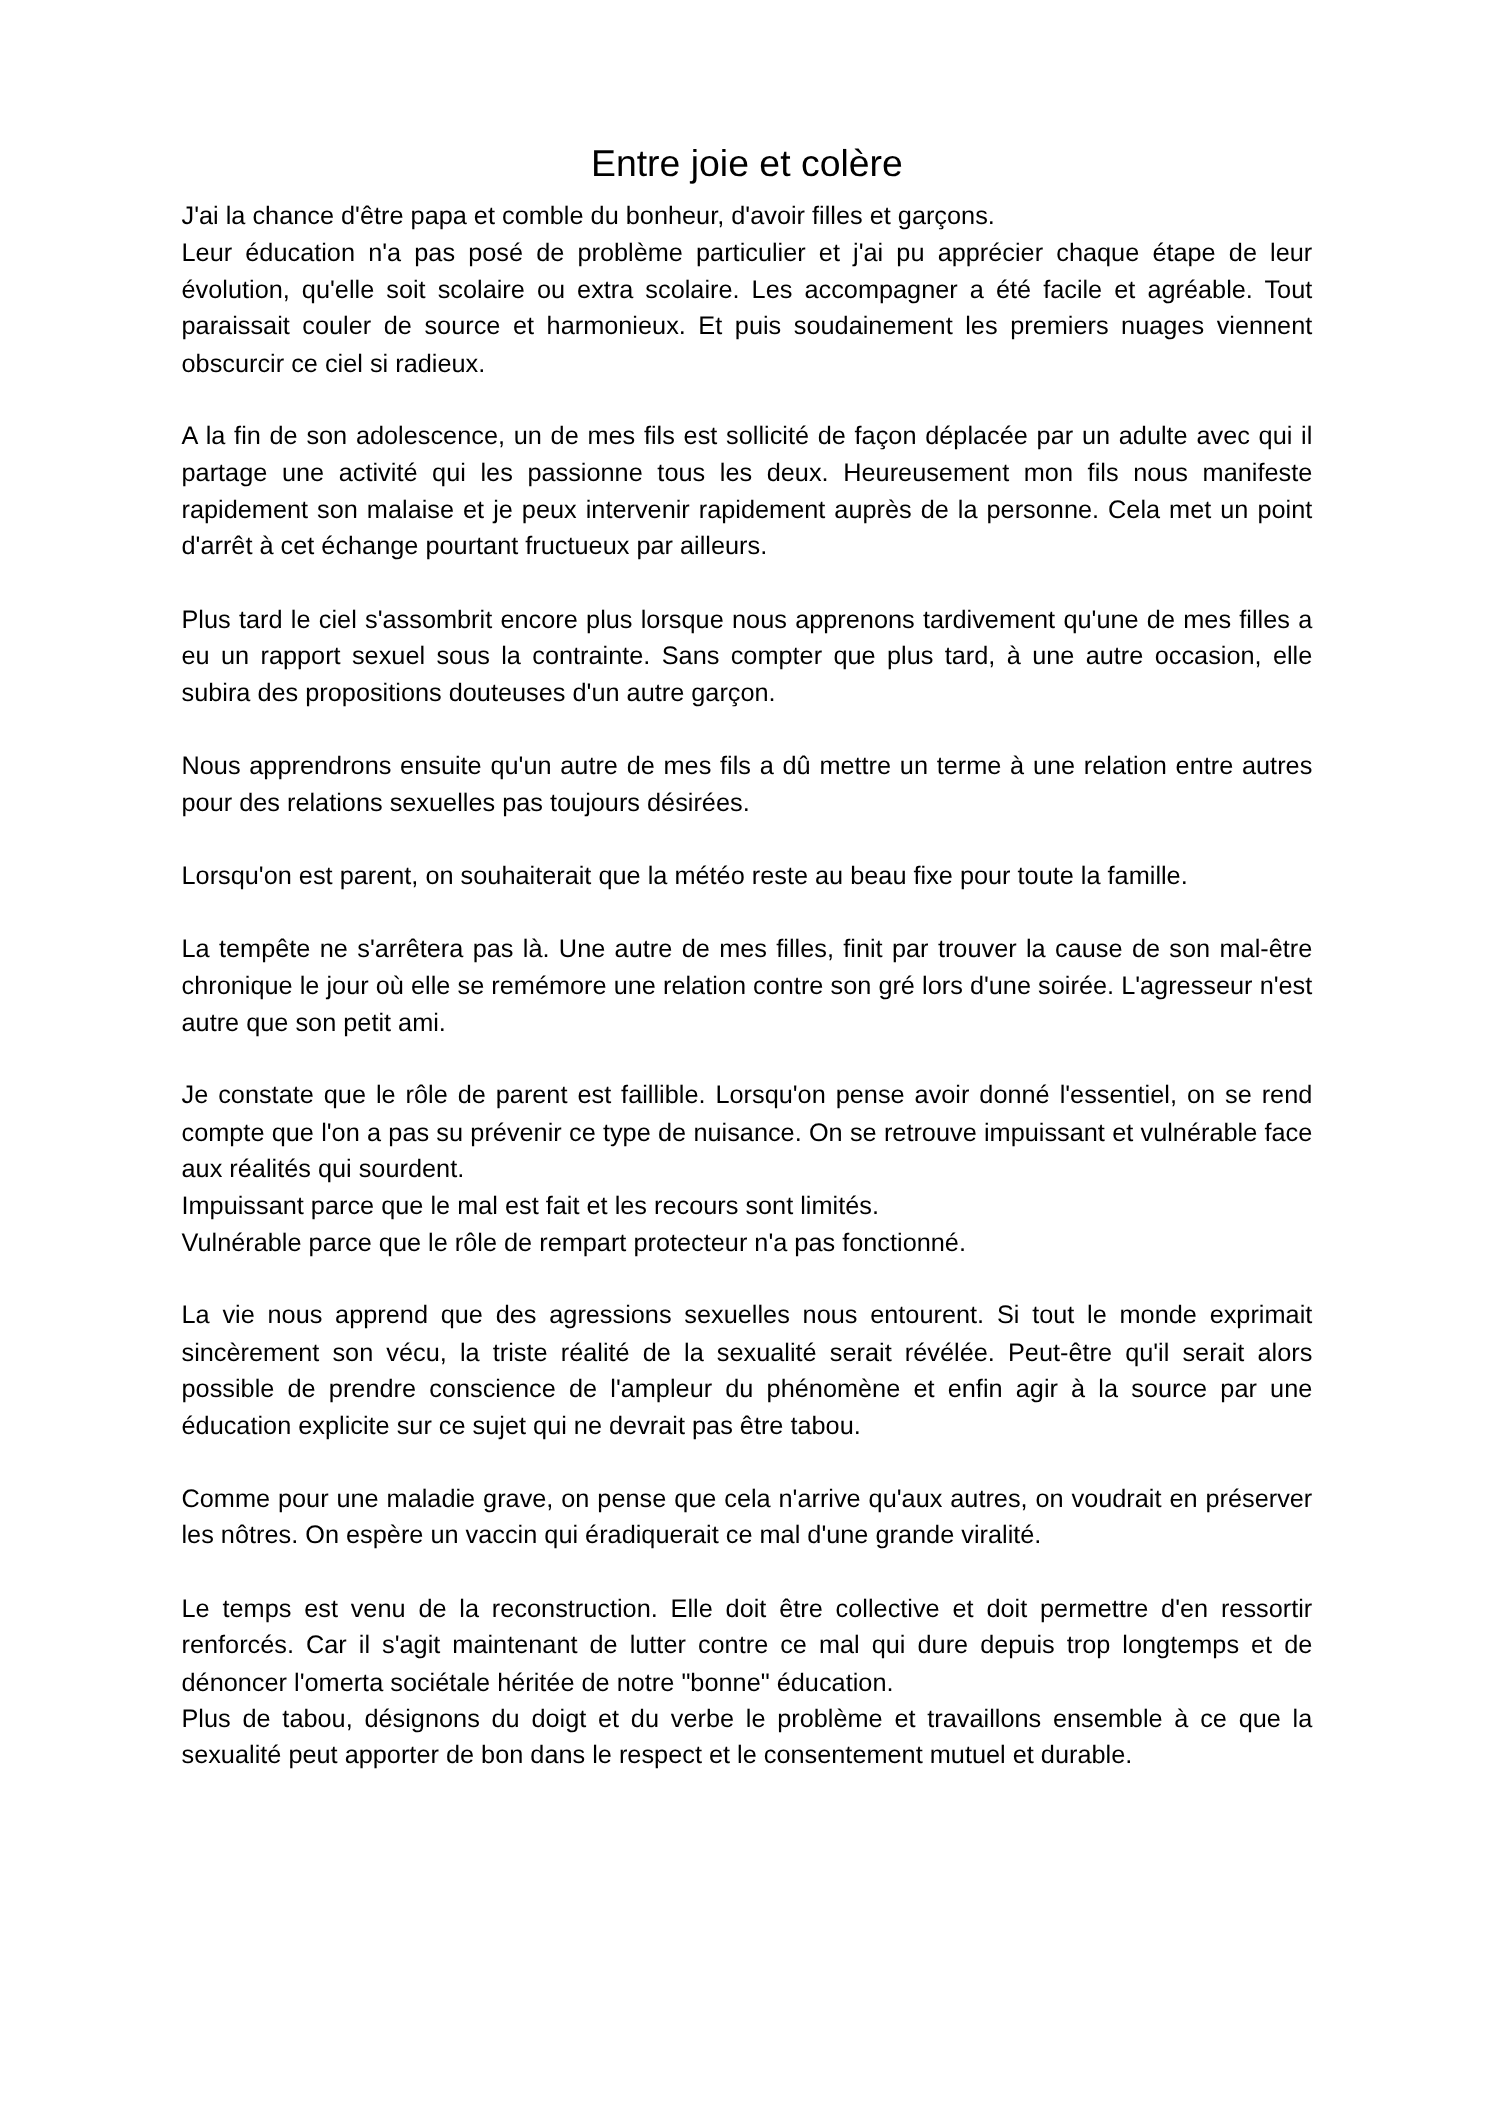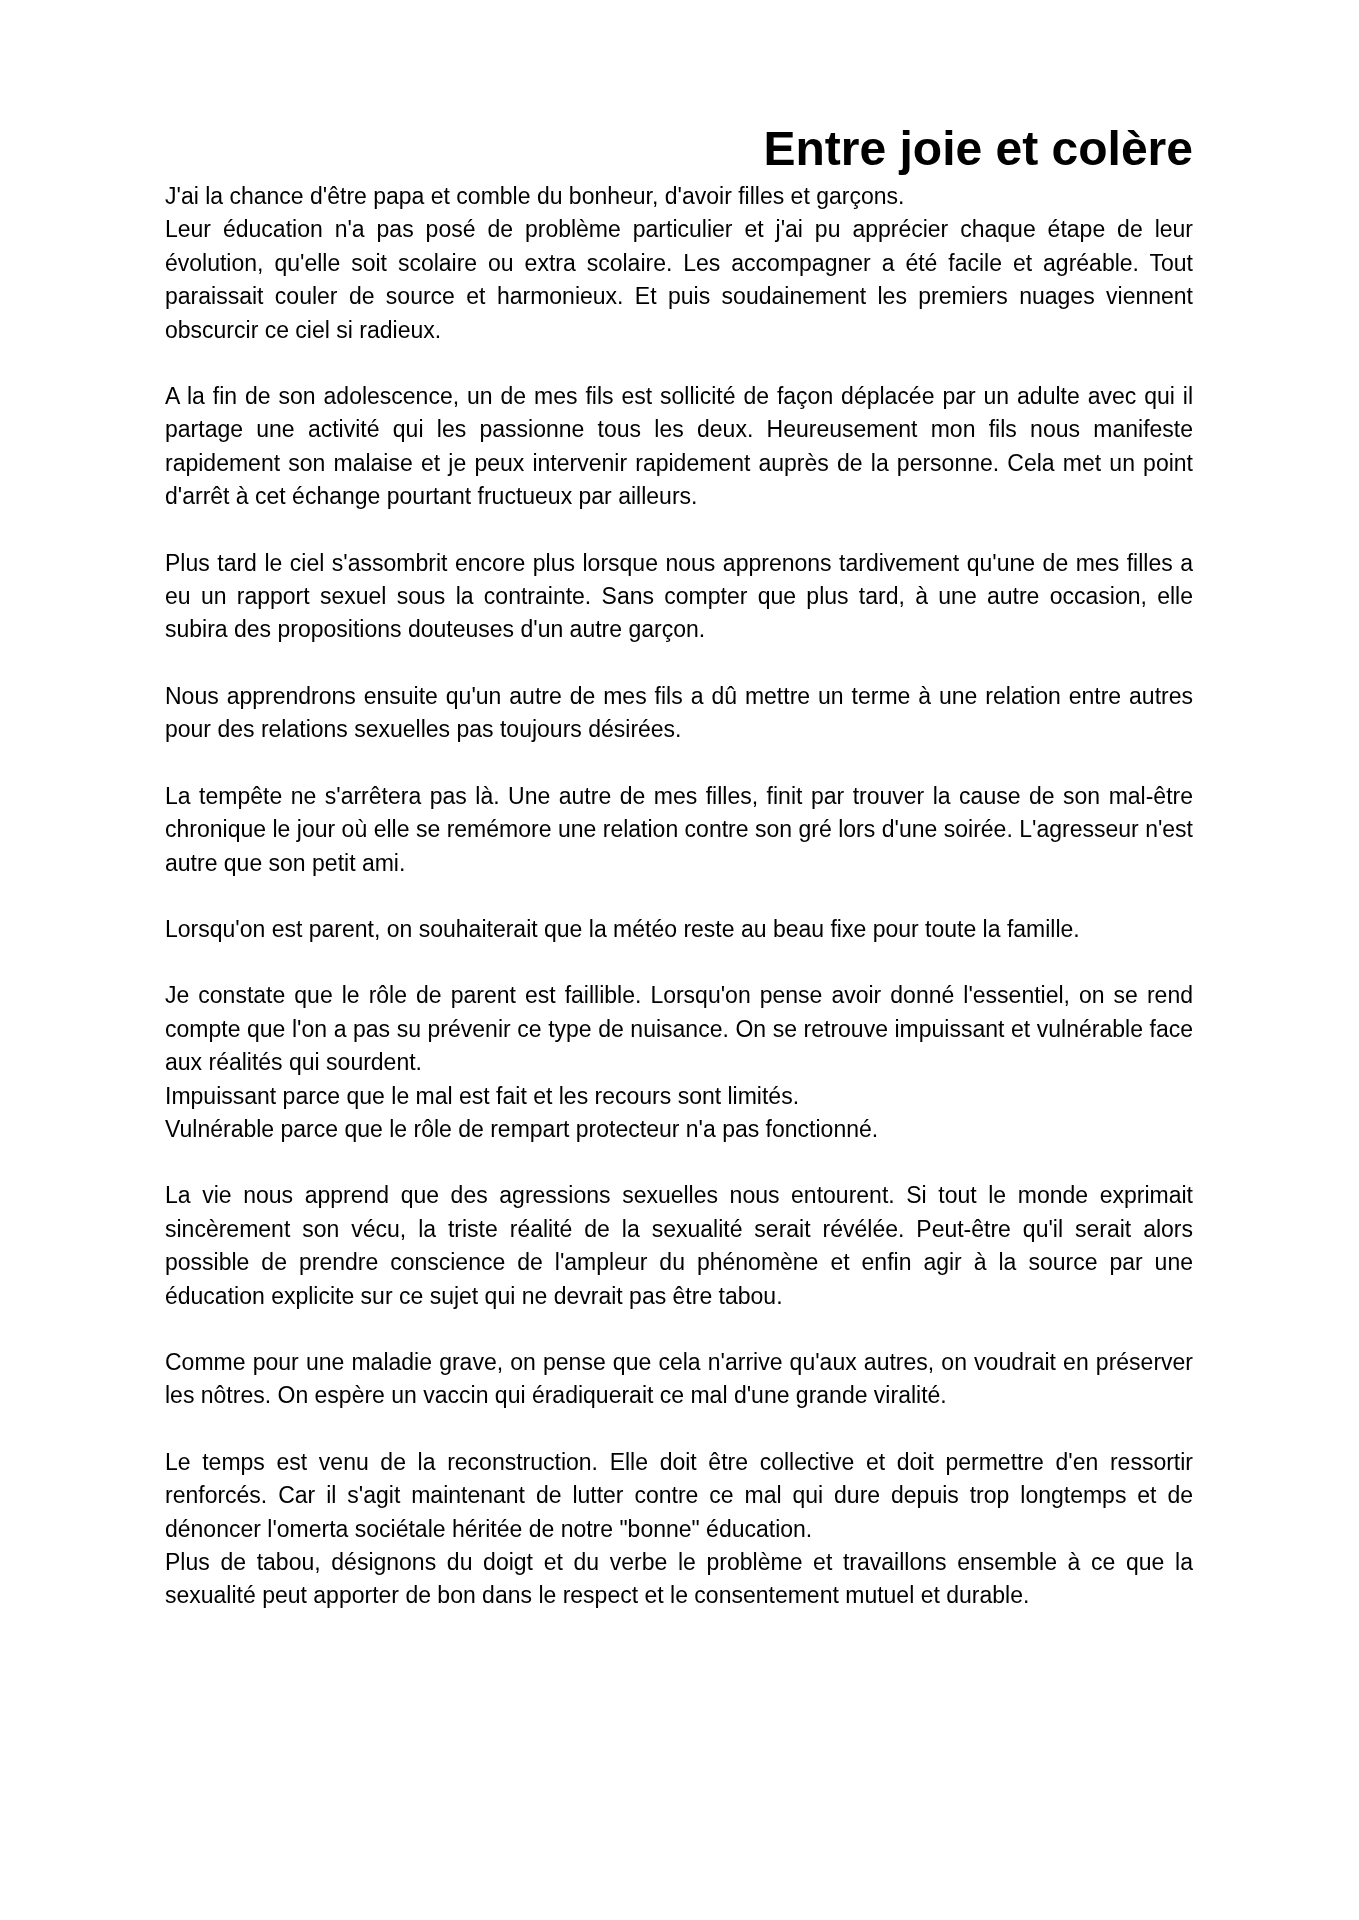--- a/index.html
+++ b/index.html
@@ -16,24 +16,24 @@
   }
   .page {
     box-sizing: border-box;
     width: 1359px;
     height: 1920px;
     padding: 118px 166px 0 165px;
     background: #ffffff;
   }
   .doc-title {
     margin: 0;
-    font-size: 48px;
-    font-weight: 700;
+    font-size: 34px;
+    font-weight: 400;
     line-height: 62px;
-    text-align: right;
+    text-align: center;
     letter-spacing: 0px;
   }
   .doc-body {
   }
   .doc-body p {
     margin: 0 0 33px 0;
     font-size: 23px;
     line-height: 33.4px;
     text-align: justify;
     text-justify: inter-word;
@@ -45,20 +45,20 @@
 </head>
 <body>
 
 <div class="page">
   <h1 class="doc-title">Entre joie et colère</h1>
   <div class="doc-body">
       <p>J'ai la chance d'être papa et comble du bonheur, d'avoir filles et garçons.<br>Leur éducation n'a pas posé de problème particulier et j'ai pu apprécier chaque étape de leur évolution, qu'elle soit scolaire ou extra scolaire. Les accompagner a été facile et agréable. Tout paraissait couler de source et harmonieux. Et puis soudainement les premiers nuages viennent obscurcir ce ciel si radieux.</p>
       <p>A la fin de son adolescence, un de mes fils est sollicité de façon déplacée par un adulte avec qui il partage une activité qui les passionne tous les deux. Heureusement mon fils nous manifeste rapidement son malaise et je peux intervenir rapidement auprès de la personne. Cela met un point d'arrêt à cet échange pourtant fructueux par ailleurs.</p>
       <p>Plus tard le ciel s'assombrit encore plus lorsque nous apprenons tardivement qu'une de mes filles a eu un rapport sexuel sous la contrainte. Sans compter que plus tard, à une autre occasion, elle subira des propositions douteuses d'un autre garçon.</p>
       <p>Nous apprendrons ensuite qu'un autre de mes fils a dû mettre un terme à une relation entre autres pour des relations sexuelles pas toujours désirées.</p>
+      <p>Lorsqu'on est parent, on souhaiterait que la météo reste au beau fixe pour toute la famille.</p>
       <p>La tempête ne s'arrêtera pas là. Une autre de mes filles, finit par trouver la cause de son mal-être chronique le jour où elle se remémore une relation contre son gré lors d'une soirée. L'agresseur n'est autre que son petit ami.</p>
-      <p>Lorsqu'on est parent, on souhaiterait que la météo reste au beau fixe pour toute la famille.</p>
       <p>Je constate que le rôle de parent est faillible. Lorsqu'on pense avoir donné l'essentiel, on se rend compte que l'on a pas su prévenir ce type de nuisance. On se retrouve impuissant et vulnérable face aux réalités qui sourdent.<br>Impuissant parce que le mal est fait et les recours sont limités.<br>Vulnérable parce que le rôle de rempart protecteur n'a pas fonctionné.</p>
       <p>La vie nous apprend que des agressions sexuelles nous entourent. Si tout le monde exprimait sincèrement son vécu, la triste réalité de la sexualité serait révélée. Peut-être qu'il serait alors possible de prendre conscience de l'ampleur du phénomène et enfin agir à la source par une éducation explicite sur ce sujet qui ne devrait pas être tabou.</p>
       <p>Comme pour une maladie grave, on pense que cela n'arrive qu'aux autres, on voudrait en préserver les nôtres. On espère un vaccin qui éradiquerait ce mal d'une grande viralité.</p>
       <p>Le temps est venu de la reconstruction. Elle doit être collective et doit permettre d'en ressortir renforcés. Car il s'agit maintenant de lutter contre ce mal qui dure depuis trop longtemps et de dénoncer l'omerta sociétale héritée de notre "bonne" éducation.<br>Plus de tabou, désignons du doigt et du verbe le problème et travaillons ensemble à ce que la sexualité peut apporter de bon dans le respect et le consentement mutuel et durable.</p>
     </div>
 </div>
 
 </body></html>

